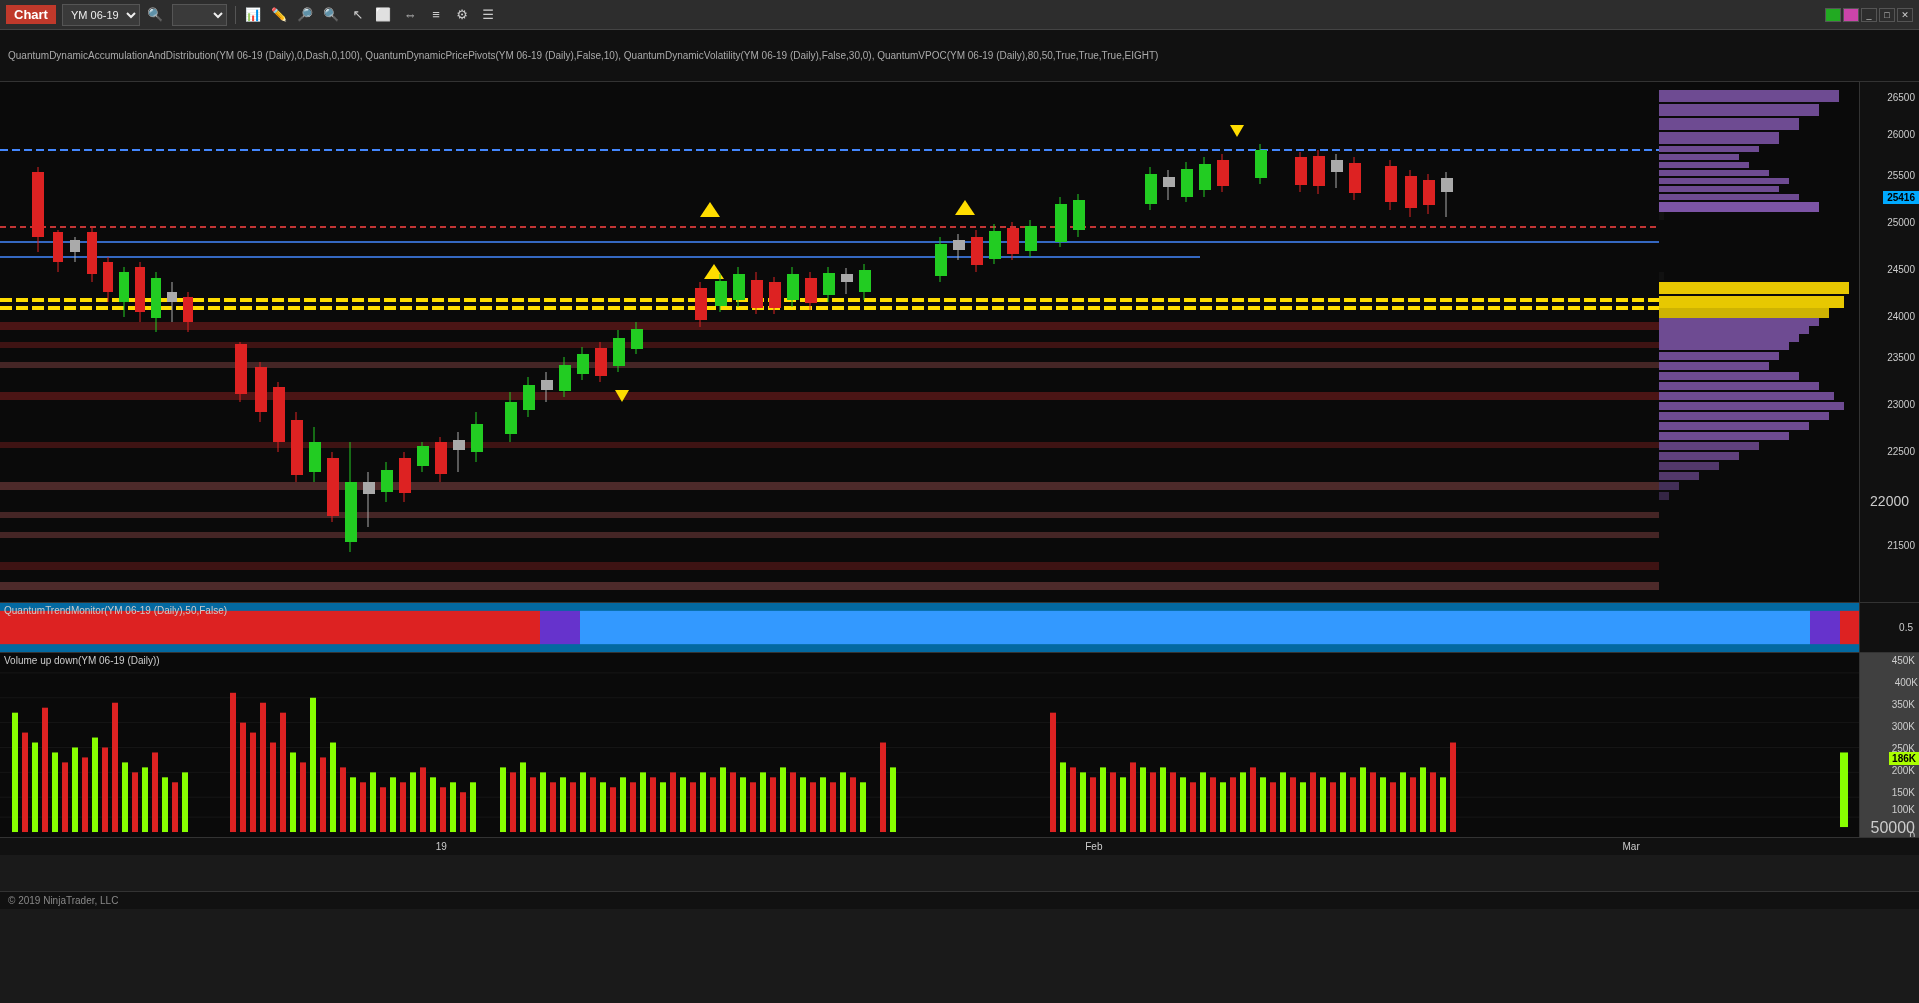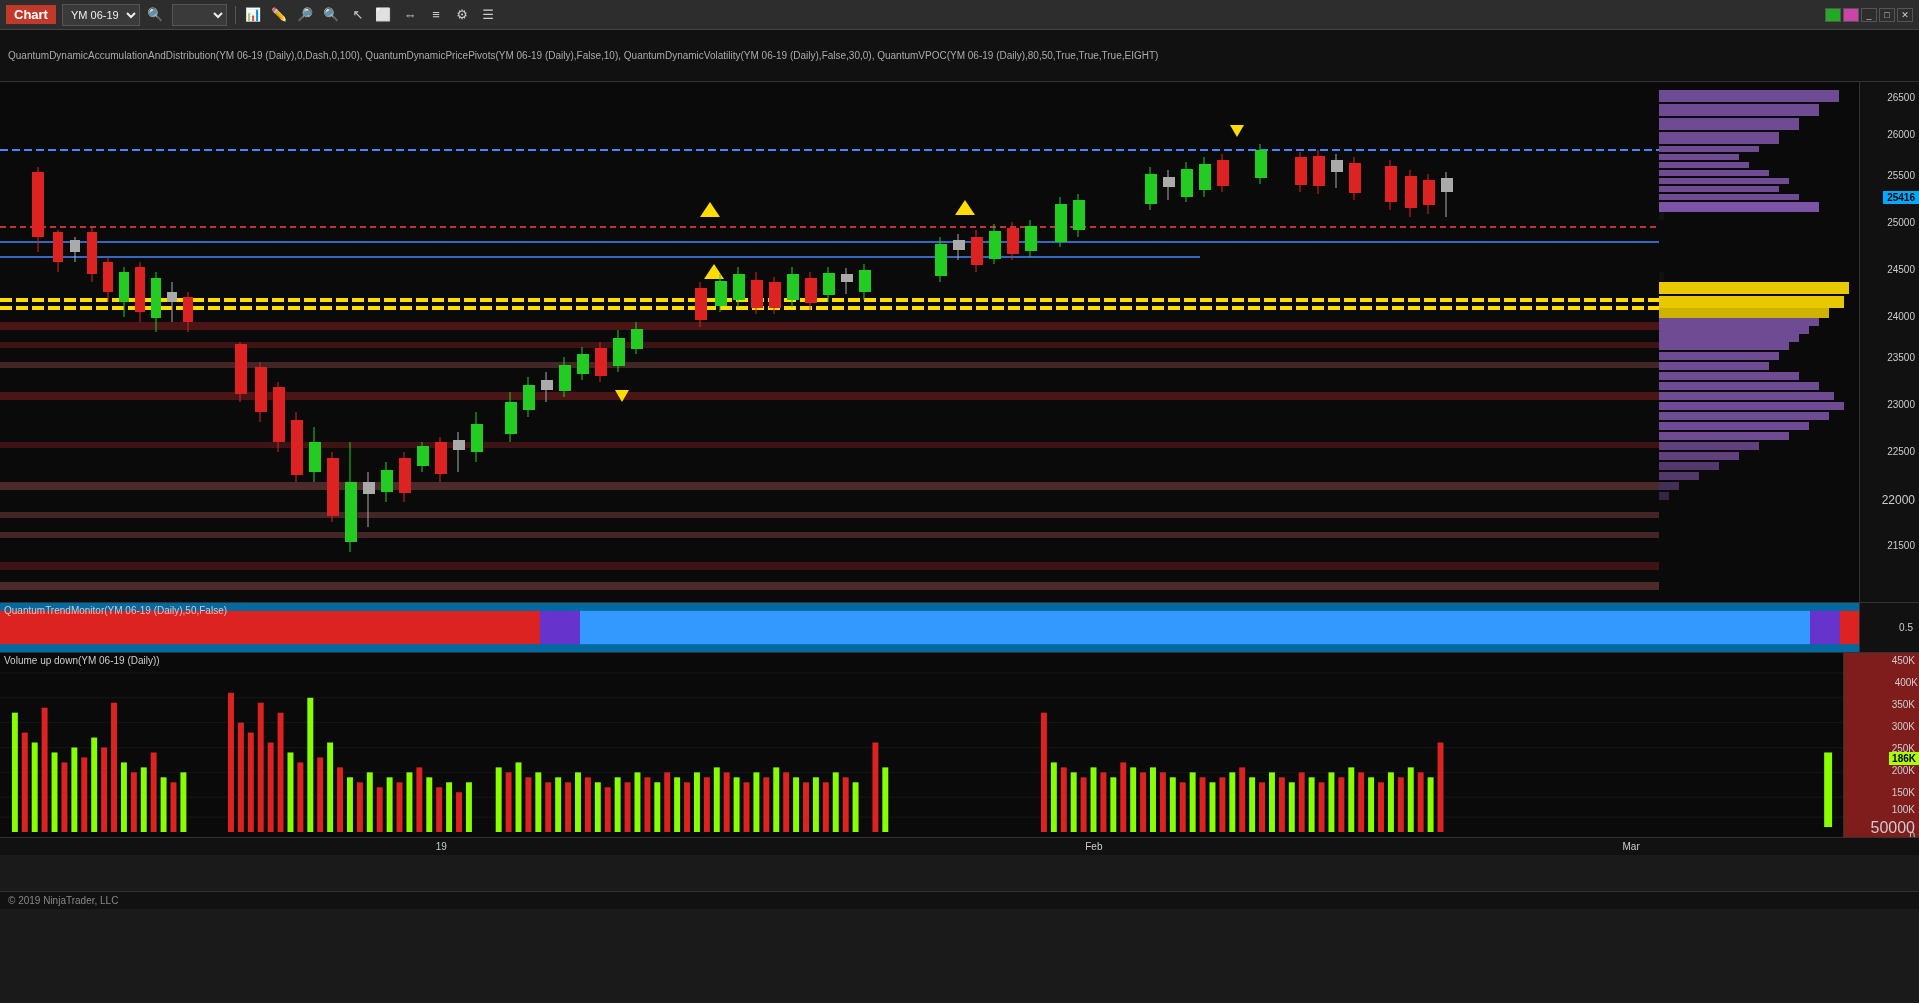--- a/index.html
+++ b/index.html
@@ -478,21 +478,21 @@
     <div style="position:absolute;top:2%;right:4px;font-size:10px;color:#ccc;">26500</div>
     <div style="position:absolute;top:9%;right:4px;font-size:10px;color:#ccc;">26000</div>
     <div style="position:absolute;top:17%;right:4px;font-size:10px;color:#ccc;">25500</div>
     <div style="position:absolute;top:21%;right:0px;font-size:10px;background:#00aaff;color:#000;font-weight:bold;padding:1px 4px;">25416</div>
     <div style="position:absolute;top:26%;right:4px;font-size:10px;color:#ccc;">25000</div>
     <div style="position:absolute;top:35%;right:4px;font-size:10px;color:#ccc;">24500</div>
     <div style="position:absolute;top:44%;right:4px;font-size:10px;color:#ccc;">24000</div>
     <div style="position:absolute;top:52%;right:4px;font-size:10px;color:#ccc;">23500</div>
     <div style="position:absolute;top:61%;right:4px;font-size:10px;color:#ccc;">23000</div>
     <div style="position:absolute;top:70%;right:4px;font-size:10px;color:#ccc;">22500</div>
-    <div style="position:absolute;top:79%;right:4px;font-size:12px;color:#ccc;">22000</div>
+    <div style="position:absolute;top:79%;right:10px;font-size:14px;color:#ccc;">22000</div>
     <div style="position:absolute;top:88%;right:4px;font-size:10px;color:#ccc;">21500</div>
   </div>
 </div>
 
 <div id="trend-panel" style="height:50px;background:#0369a1;border-top:1px solid #333;display:flex;position:relative;">
   <div id="trend-canvas" style="flex:1;position:relative;overflow:hidden;">
     <div class="trend-label-overlay">QuantumTrendMonitor(YM 06-19 (Daily),50,False)</div>
 
     <svg width="100%" height="100%" viewBox="0 0 1859 50" preserveAspectRatio="none">
 
@@ -650,21 +650,21 @@
       <rect x="1400" y="120" width="6" height="60" fill="#88ff00"></rect>
       <rect x="1410" y="125" width="6" height="55" fill="#dd2222"></rect>
       <rect x="1420" y="115" width="6" height="65" fill="#88ff00"></rect>
       <rect x="1430" y="120" width="6" height="60" fill="#dd2222"></rect>
       <rect x="1440" y="125" width="6" height="55" fill="#88ff00"></rect>
       <rect x="1450" y="90" width="6" height="90" fill="#dd2222"></rect>
 
       <rect x="1840" y="100" width="8" height="75" fill="#88ff00"></rect>
     </svg>
   </div>
-  <div id="volume-axis" style="width:76px;background:#7f1d1d;border-left:1px solid #333;position:relative;">
+  <div id="volume-axis" style="width:60px;background:#404040;border-left:1px solid #333;position:relative;">
     <div style="position:absolute;top:1%;right:4px;font-size:10px;color:#ccc;">450K</div>
     <div style="position:absolute;top:13%;right:1px;font-size:10px;color:#ccc;">400K</div>
     <div style="position:absolute;top:25%;right:4px;font-size:10px;color:#ccc;">350K</div>
     <div style="position:absolute;top:37%;right:4px;font-size:10px;color:#ccc;">300K</div>
     <div style="position:absolute;top:49%;right:4px;font-size:10px;color:#ccc;">250K</div>
     <div style="position:absolute;top:54%;right:0px;font-size:10px;background:#aaff00;color:#000;font-weight:bold;padding:1px 3px;">186K</div>
     <div style="position:absolute;top:61%;right:4px;font-size:10px;color:#ccc;">200K</div>
     <div style="position:absolute;top:73%;right:4px;font-size:10px;color:#ccc;">150K</div>
     <div style="position:absolute;top:82%;right:4px;font-size:10px;color:#ccc;">100K</div>
     <div style="position:absolute;top:90%;right:4px;font-size:16px;color:#ccc;">50000</div>

